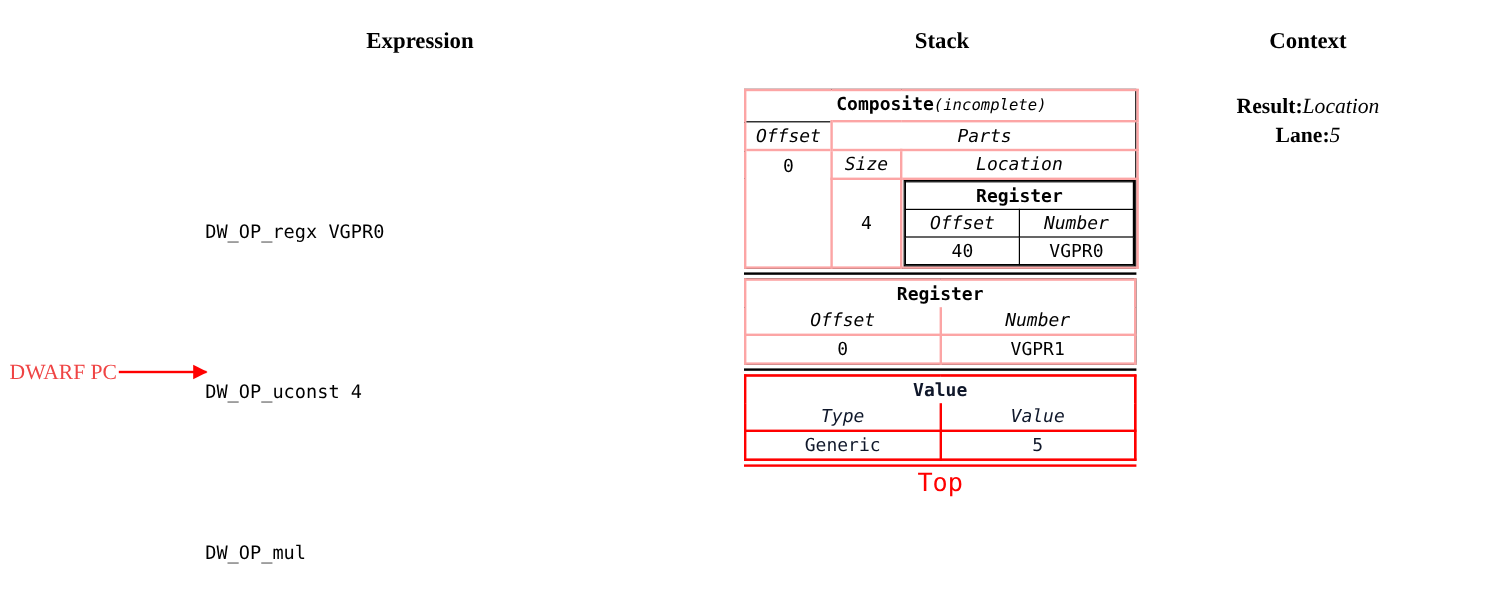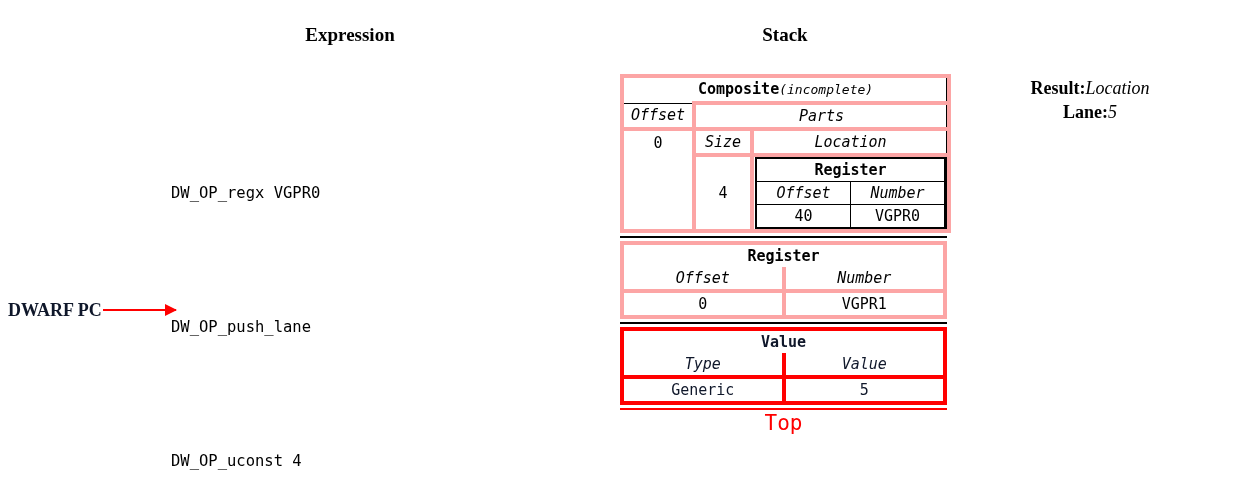--- a/index.html
+++ b/index.html
@@ -43,22 +43,21 @@
   #expression-list .expr-line { height: 30px; margin-top: 44px; }
 
   
   #pc-marker {
     position: absolute;
     left: 8px;
     top: 297px;
     height: 26px;
     display: flex;
     align-items: center;
-    color: #0f172a;
-    font-weight: bold;
+    color: #ef4444;
   }
   #pc-marker .pc-label {
     font-family: "Liberation Serif", "DejaVu Serif", serif;
     font-size: 18px;
     white-space: nowrap;
     line-height: 1;
   }
   #pc-marker .pc-arrow {
     position: relative;
     width: 73px;
@@ -85,21 +84,21 @@
   }
 
   table.dw {
     border-collapse: collapse;
     width: 100%;
     table-layout: fixed;
     font-family: "DejaVu Sans Mono", "Liberation Mono", monospace;
     font-size: 15px;
   }
   table.dw td {
-    border: 4px solid #fca5a5;
+    border: 2px solid #fca5a5;
     text-align: center;
     vertical-align: middle;
     padding: 1px 2px;
     line-height: 20px;
   }
   .t-title {
     font-weight: bold;
     font-style: normal;
   }
   .t-sub {
@@ -172,24 +171,24 @@
   #context-block .ctx-key { font-weight: bold; }
   #context-block .ctx-val { font-style: italic; }
 </style>
 </head>
 <body>
 
 <div class="page">
 
   <div class="col-header" id="hdr-stack">Stack</div>
   <div class="col-header" id="hdr-expression">Expression</div>
+  <div class="col-header" id="hdr-context">Context</div>
 
   <div id="expression-list">
     <div class="expr-line">DW_OP_regx VGPR0</div>
-    <div class="expr-line">DW_OP_push_lane</div>
     <div class="expr-line">DW_OP_uconst 4</div>
     <div class="expr-line">DW_OP_mul</div>
     <div class="expr-line">DW_OP_offset</div>
     
     
     
     
     
     
     

